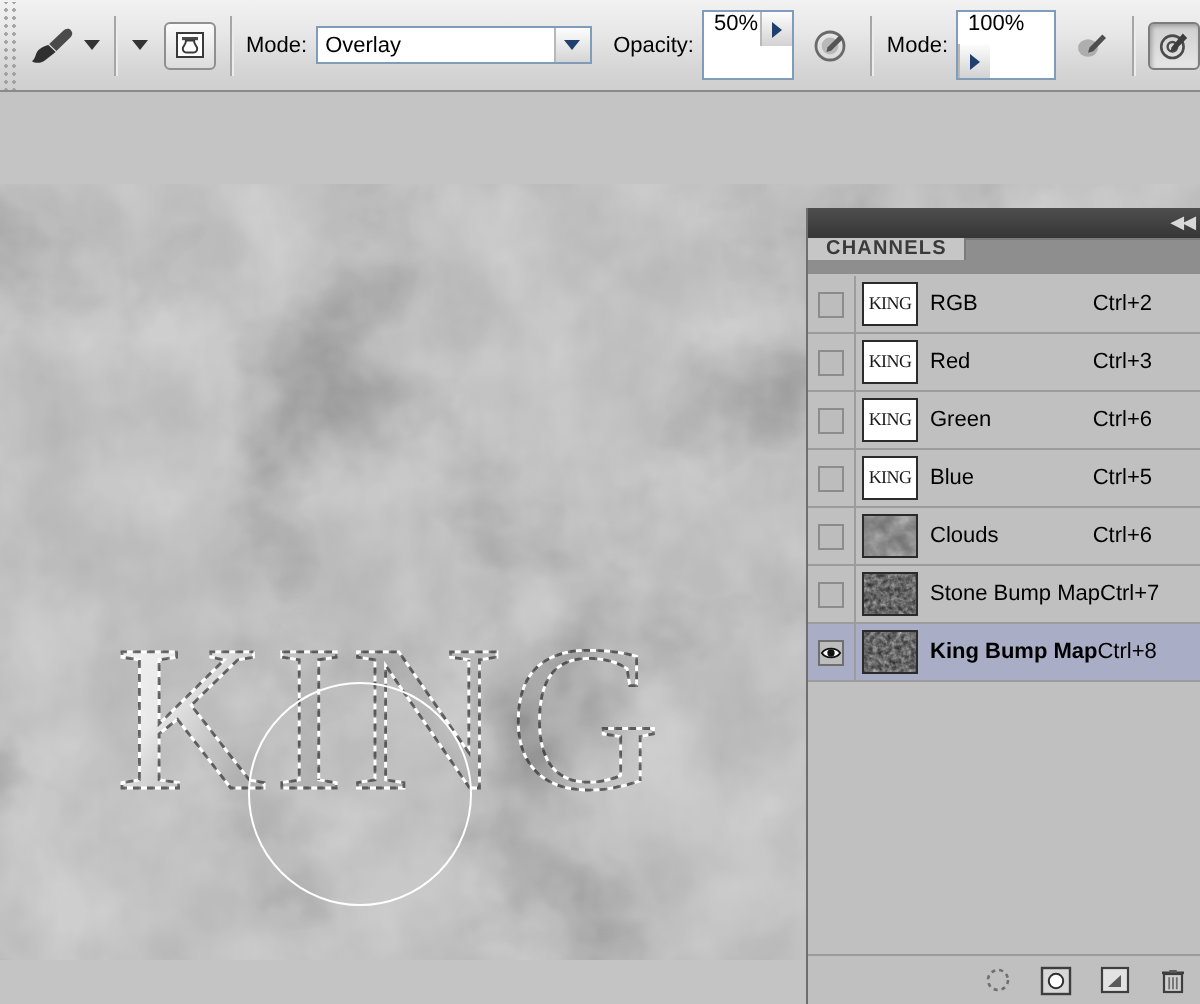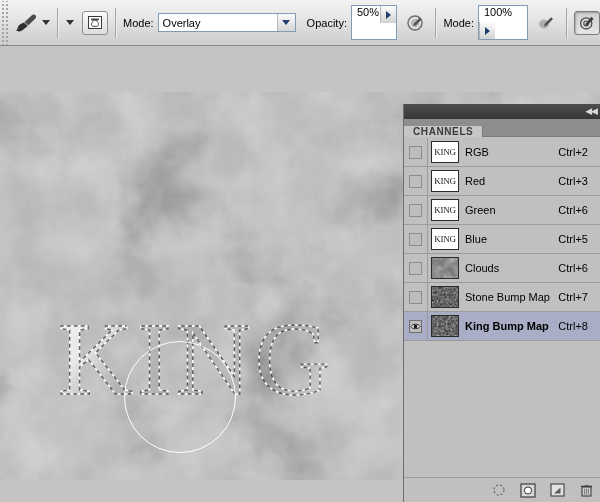--- a/index.html
+++ b/index.html
@@ -114,21 +114,21 @@
     display:flex;flex-direction:column;
   }
   .panel-titlebar{
     height:15px;flex:none;
     background:linear-gradient(to bottom,#4e4e4e,#363636);
     display:flex;align-items:center;justify-content:flex-end;
     padding-right:3px;
   }
   .collapse-arrows{color:#d9d9d9;font-size:9px;line-height:9px;letter-spacing:-1px;cursor:default;}
   .tabs-row{
-    height:18px;flex:none;display:flex;align-items:flex-end;
+    height:18px;flex:none;display:flex;align-items:flex-start;
     background:#8e8e8e;
   }
   .tab{
     padding:0 9px;display:flex;align-items:center;
     background:#c6c6c6;
     font-size:10px;font-weight:bold;color:#3a3a3a;letter-spacing:.6px;
     border-right:1px solid #7b7b7b;
     cursor:default;
   }
   .tab-filler{flex:1;background:linear-gradient(to bottom,#9a9a9a,#8a8a8a);border-bottom:1px solid #7b7b7b;}
@@ -155,21 +155,21 @@
     border:1px solid #2b2b2b;box-sizing:border-box;
     background:#fff;overflow:hidden;position:relative;
   }
   .thumb .mini{
     position:absolute;left:0;right:0;top:50%;transform:translateY(-50%);
     text-align:center;font-family:"Liberation Serif",serif;
     font-size:9px;line-height:9px;color:#1a1a1a;letter-spacing:-.3px;
   }
   .ch-name{flex:1;font-size:11px;color:#000;white-space:nowrap;}
   .ch-row.selected .ch-name{font-weight:bold;}
-  .ch-shortcut{font-size:11px;color:#000;padding-right:12px;white-space:nowrap;}
+  .ch-shortcut{font-size:11px;color:#000;padding-right:24px;white-space:nowrap;}
 
   .panel-footer{
     height:24px;flex:none;border-top:1px solid #9c9c9c;
     display:flex;align-items:center;justify-content:flex-end;
     padding-right:6px;gap:13px;background:#c0c0c0;
   }
   .foot-btn{width:16px;height:16px;display:flex;align-items:center;justify-content:center;cursor:default;}
 </style>
 </head>
 <body>

